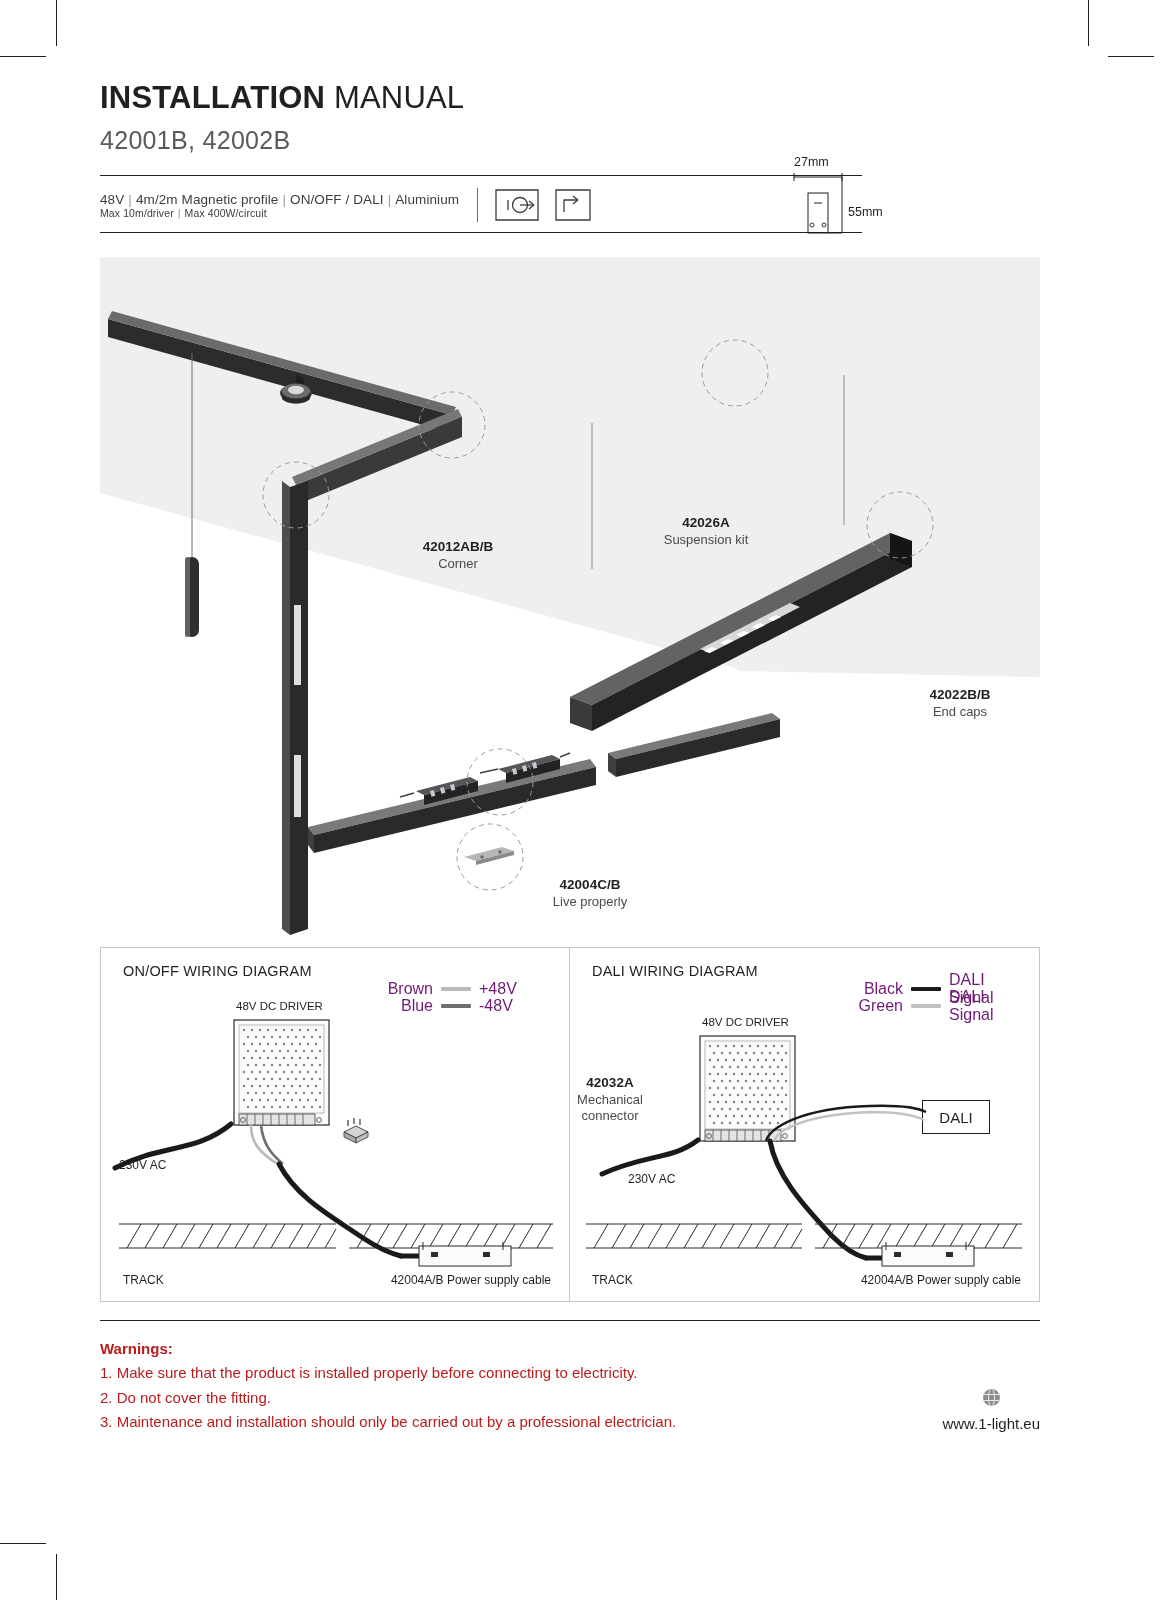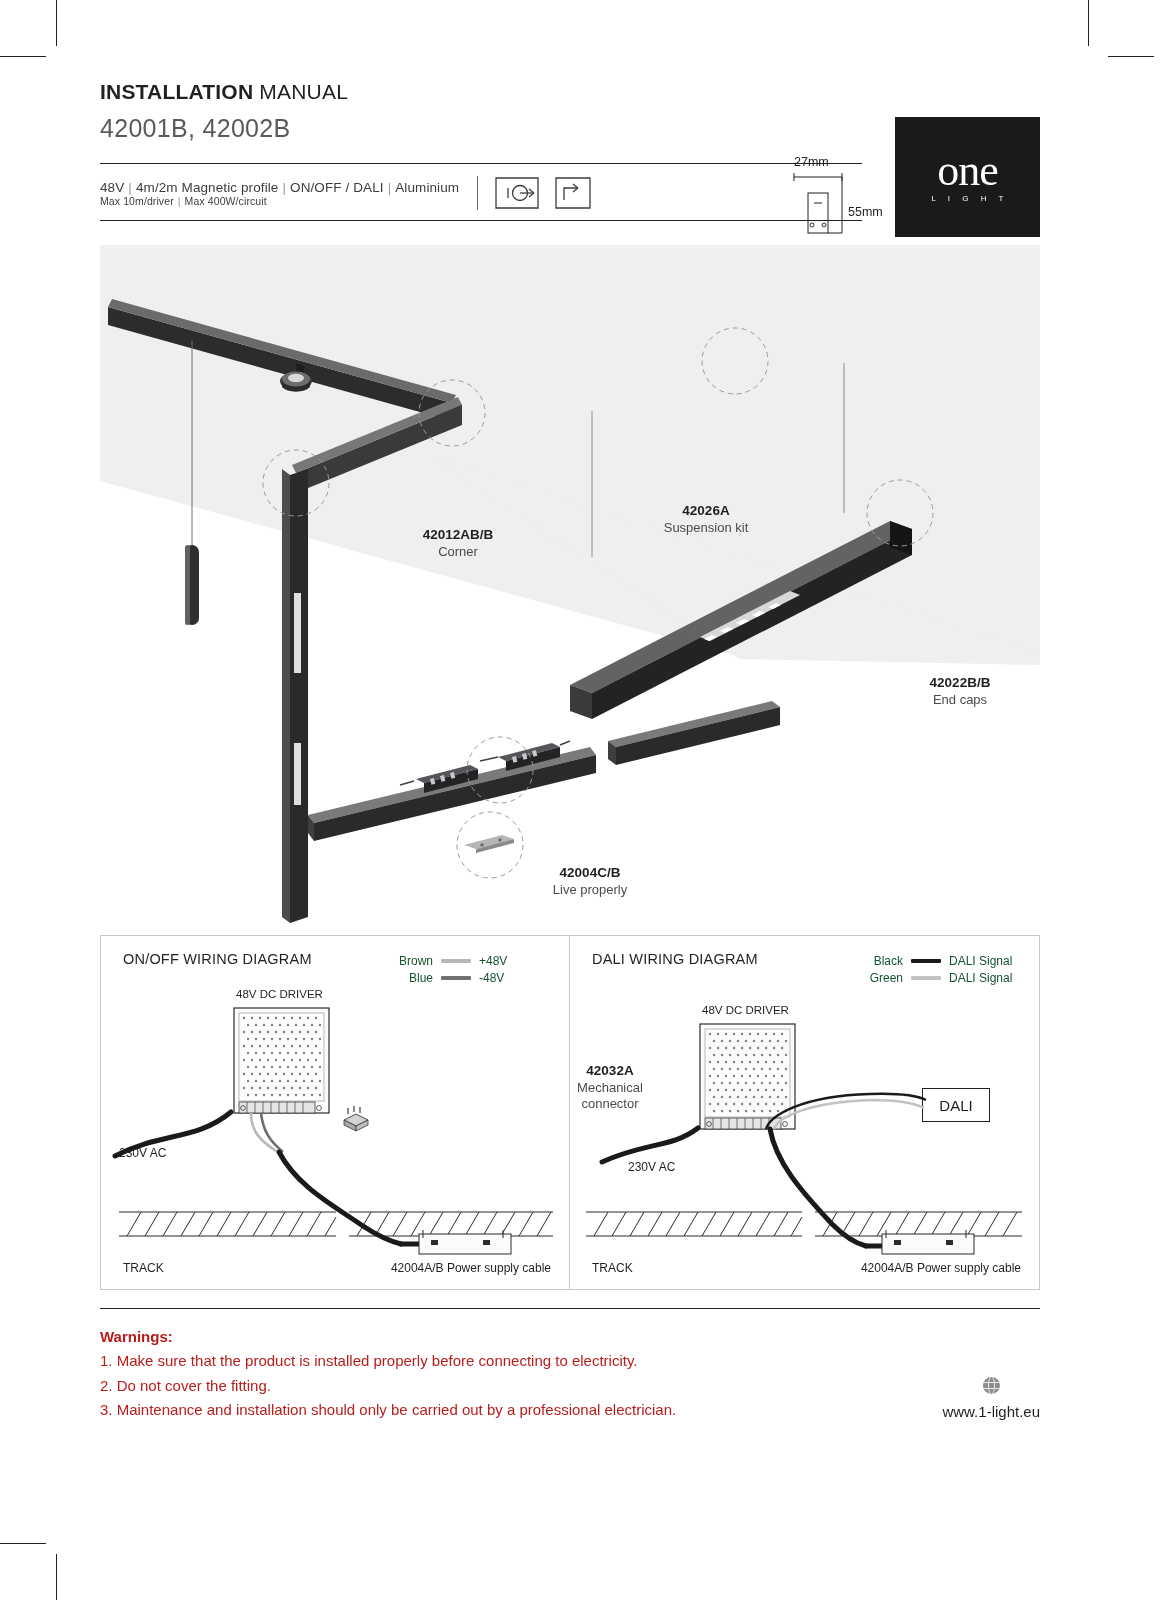--- a/index.html
+++ b/index.html
@@ -32,21 +32,21 @@
     width: 940px;
   }
 
   
   .title-row {
     display: flex;
     justify-content: space-between;
     align-items: flex-start;
   }
   h1.title {
-    font-size: 21px;
+    font-size: 31px;
     font-weight: 400;
     margin: 0;
     letter-spacing: 0.2px;
     color: #231f20;
   }
   h1.title b { font-weight: 700; }
   .subtitle {
     font-size: 25px;
     font-weight: 400;
     color: #5a5a5c;
@@ -176,23 +176,23 @@
     position: absolute;
     left: 22px;
     top: 15px;
     font-size: 14.5px;
     color: #231f20;
     letter-spacing: 0.2px;
   }
   .legend {
     position: absolute;
     right: 18px;
-    top: 16px;
-    font-size: 12px;
-    color: #14532d;
+    top: 32px;
+    font-size: 16px;
+    color: #701a75;
   }
   .legend-row {
     display: flex;
     align-items: center;
     justify-content: flex-end;
     gap: 8px;
     height: 17px;
   }
   .legend-name { width: 48px; text-align: right; }
   .legend-swatch { width: 30px; height: 4px; border-radius: 1px; }
@@ -330,24 +330,20 @@
       <path d="M4 22 H52" stroke="#231f20" stroke-width="1"></path>
       <path d="M4 18 V26 M52 18 V26" stroke="#231f20" stroke-width="1"></path>
       <rect x="18" y="38" width="20" height="40" fill="none" stroke="#231f20" stroke-width="1"></rect>
       <circle cx="22" cy="70" r="2" fill="none" stroke="#231f20" stroke-width="0.9"></circle>
       <circle cx="34" cy="70" r="2" fill="none" stroke="#231f20" stroke-width="0.9"></circle>
       <path d="M24 48 h8" stroke="#231f20" stroke-width="1"></path>
       <path d="M52 22 V78 H38" stroke="#231f20" stroke-width="1" fill="none"></path>
     </svg>
   </div>
 
-  <div class="logo">
-    <div class="word">one</div>
-    <div class="sub">L I G H T</div>
-  </div>
 
   <div class="illus">
     <svg width="940" height="680" viewBox="0 0 940 680">
 
       <path d="M0 0 H940 V420 L640 412 L0 236 Z" fill="#efeff0"></path>
       <path d="M0 236 L640 412 L940 420 V300 L0 86 Z" fill="#f4f4f5" opacity="0"></path>
 
       <path d="M330 212 L940 408 V420 L640 414 Z" fill="#efeff0"></path>
 
       <path d="M8 62 L352 158 L352 176 L8 80 Z" fill="#2c2c2e"></path>

